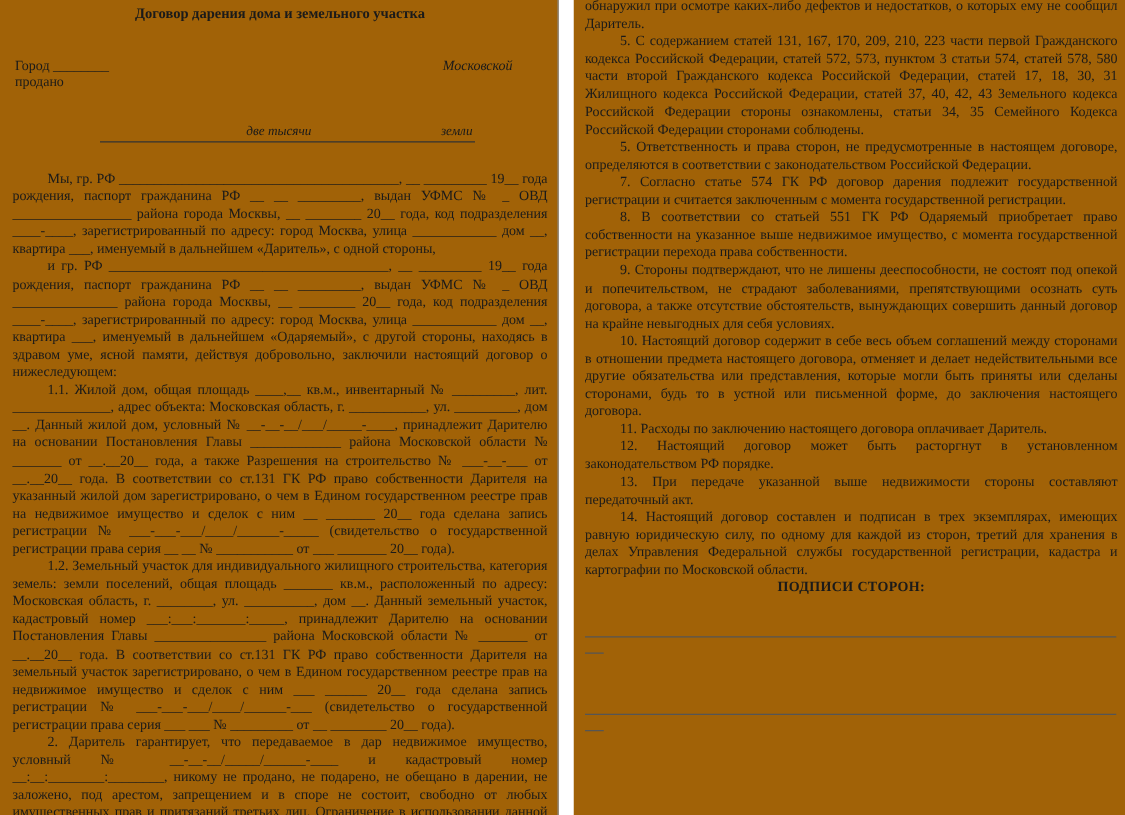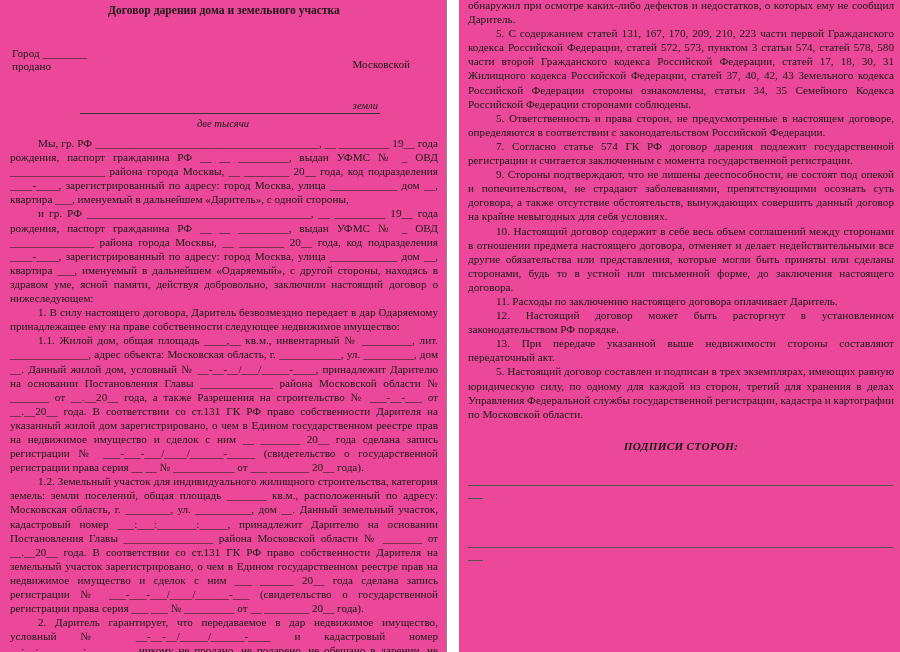--- a/index.html
+++ b/index.html
@@ -1,35 +1,35 @@
 <!DOCTYPE html>
 <html><head>
 <meta charset="utf-8">
 <style>
   html, body { margin:0; padding:0; background:#ffffff; }
   body { width:900px; height:652px; overflow:hidden; position:relative;
          font-family:"Liberation Serif", "DejaVu Serif", serif; color:#1a1a1a; }
-  .page { position:absolute; top:0; height:652px; overflow:hidden; background:#ec4899; }
+  .page { position:absolute; top:0; height:652px; overflow:hidden; background:#a16207; }
   #left-page { left:0; width:446px; border-right:1px solid #8a8a8a; }
   #right-page { left:459px; width:453px; }
   .col { position:absolute; font-size:11.2px; line-height:14.1px; text-align:justify; }
   #left-page .col { left:10px; width:428px; top:0; }
   #right-page .col { left:9px; width:426px; top:-2px; }
   .title { font-weight:bold; text-align:center; font-size:11.6px; margin-top:4px; height:14px; }
   .cityline { position:relative; height:28px; margin-top:28px; }
   .city-left { position:absolute; left:2px; top:0; }
-  .city-right { position:absolute; right:28px; top:11px; }
+  .city-right { position:absolute; right:28px; top:0;font-style:italic; }
   .city-left2 { position:absolute; left:2px; top:13px; }
   .dateline { position:relative; margin:25px 0 0 70px; width:300px; border-bottom:1px solid #333; height:14px; font-style:italic; font-size:10.6px; }
-  .dateline .d1 { position:absolute; left:117px; top:18px; }
+  .dateline .d1 { position:absolute; left:117px; top:0; }
   .dateline .d2 { position:absolute; right:2px; top:0; }
   p { margin:0; }
   .ind { text-indent:28px; }
   .spacer { height:22px; }
-  .sig-title { font-weight:bold; text-align:center; font-size:11.2px; margin-top:18px; letter-spacing:0.3px;font-style:italic; }
+  .sig-title { font-weight:bold; text-align:center; font-size:11.2px; letter-spacing:0.3px; }
   .sig-line { width:425px; border-bottom:1px solid #555; margin-top:32px; height:0; }
   .sig-dash { width:15px; border-bottom:1px solid #555; margin-top:12px; height:0; }
   .sig-line.second { margin-top:48px; }
 </style>
 </head>
 <body>
 
 <div class="page" id="left-page">
   <div class="col">
     <div class="title">Договор дарения дома и земельного участка</div>
@@ -38,39 +38,39 @@
       <span class="city-right">Московской</span>
       <span class="city-left2">продано</span>
     </div>
     <div class="dateline">
       <span class="d1">две тысячи</span>
       <span class="d2">земли</span>
     </div>
     <div class="spacer"></div>
     <p class="ind">Мы, гр. РФ ________________________________________, __ _________ 19__ года рождения, паспорт гражданина РФ __ __ _________, выдан УФМС № _ ОВД _________________ района города Москвы, __ ________ 20__ года, код подразделения ____-____, зарегистрированный по адресу: город Москва, улица ____________ дом __, квартира ___, именуемый в дальнейшем «Даритель», с одной стороны,</p>
     <p class="ind">и гр. РФ ________________________________________, __ _________ 19__ года рождения, паспорт гражданина РФ __ __ _________, выдан УФМС № _ ОВД _______________ района города Москвы, __ ________ 20__ года, код подразделения ____-____, зарегистрированный по адресу: город Москва, улица ____________ дом __, квартира ___, именуемый в дальнейшем «Одаряемый», с другой стороны, находясь в здравом уме, ясной памяти, действуя добровольно, заключили настоящий договор о нижеследующем:</p>
-    <p class="ind">1. В силу настоящего договора, Даритель безвозмездно передает в дар Одаряемому принадлежащее ему на праве собственности следующее недвижимое имущество:</p>
     <p class="ind">1.1. Жилой дом, общая площадь ____,__ кв.м., инвентарный № _________, лит. ______________, адрес объекта: Московская область, г. ___________, ул. _________, дом __. Данный жилой дом, условный № __-__-__/___/_____-____, принадлежит Дарителю на основании Постановления Главы _____________ района Московской области № _______ от __.__20__ года, а также Разрешения на строительство № ___-__-___ от __.__20__ года. В соответствии со ст.131 ГК РФ право собственности Дарителя на указанный жилой дом зарегистрировано, о чем в Едином государственном реестре прав на недвижимое имущество и сделок с ним __ _______ 20__ года сделана запись регистрации № ___-___-___/____/______-_____ (свидетельство о государственной регистрации права серия __ __ № ___________ от ___ _______ 20__ года).</p>
     <p class="ind">1.2. Земельный участок для индивидуального жилищного строительства, категория земель: земли поселений, общая площадь _______ кв.м., расположенный по адресу: Московская область, г. ________, ул. __________, дом __. Данный земельный участок, кадастровый номер ___:___:_______:_____, принадлежит Дарителю на основании Постановления Главы ________________ района Московской области № _______ от __.__20__ года. В соответствии со ст.131 ГК РФ право собственности Дарителя на земельный участок зарегистрировано, о чем в Едином государственном реестре прав на недвижимое имущество и сделок с ним ___ ______ 20__ года сделана запись регистрации № ___-___-___/____/______-___ (свидетельство о государственной регистрации права серия ___ ___ № _________ от __ ________ 20__ года).</p>
     <p class="ind">2. Даритель гарантирует, что передаваемое в дар недвижимое имущество, условный № __-__-__/_____/______-____ и кадастровый номер __:__:________:________, никому не продано, не подарено, не обещано в дарении, не заложено, под арестом, запрещением и в споре не состоит, свободно от любых имущественных прав и притязаний третьих лиц. Ограничение в использовании данной недвижимости – использование в соответствии с разрешенным назначением.</p>
 
   </div>
 </div>
 
 <div class="page" id="right-page">
   <div class="col">
     <p>обнаружил при осмотре каких-либо дефектов и недостатков, о которых ему не сообщил Даритель.</p>
     <p class="ind">5. С содержанием статей 131, 167, 170, 209, 210, 223 части первой Гражданского кодекса Российской Федерации, статей 572, 573, пунктом 3 статьи 574, статей 578, 580 части второй Гражданского кодекса Российской Федерации, статей 17, 18, 30, 31 Жилищного кодекса Российской Федерации, статей 37, 40, 42, 43 Земельного кодекса Российской Федерации стороны ознакомлены, статьи 34, 35 Семейного Кодекса Российской Федерации сторонами соблюдены.</p>
     <p class="ind">5. Ответственность и права сторон, не предусмотренные в настоящем договоре, определяются в соответствии с законодательством Российской Федерации.</p>
     <p class="ind">7. Согласно статье 574 ГК РФ договор дарения подлежит государственной регистрации и считается заключенным с момента государственной регистрации.</p>
+    <p class="ind">8. В соответствии со статьей 551 ГК РФ Одаряемый приобретает право собственности на указанное выше недвижимое имущество, с момента государственной регистрации перехода права собственности.</p>
     <p class="ind">9. Стороны подтверждают, что не лишены дееспособности, не состоят под опекой и попечительством, не страдают заболеваниями, препятствующими осознать суть договора, а также отсутствие обстоятельств, вынуждающих совершить данный договор на крайне невыгодных для себя условиях.</p>
     <p class="ind">10. Настоящий договор содержит в себе весь объем соглашений между сторонами в отношении предмета настоящего договора, отменяет и делает недействительными все другие обязательства или представления, которые могли быть приняты или сделаны сторонами, будь то в устной или письменной форме, до заключения настоящего договора.</p>
     <p class="ind">11. Расходы по заключению настоящего договора оплачивает Даритель.</p>
     <p class="ind">12. Настоящий договор может быть расторгнут в установленном законодательством РФ порядке.</p>
     <p class="ind">13. При передаче указанной выше недвижимости стороны составляют передаточный акт.</p>
-    <p class="ind">5. Настоящий договор составлен и подписан в трех экземплярах, имеющих равную юридическую силу, по одному для каждой из сторон, третий для хранения в делах Управления Федеральной службы государственной регистрации, кадастра и картографии по Московской области.</p>
+    <p class="ind">14. Настоящий договор составлен и подписан в трех экземплярах, имеющих равную юридическую силу, по одному для каждой из сторон, третий для хранения в делах Управления Федеральной службы государственной регистрации, кадастра и картографии по Московской области.</p>
     <div class="sig-title">ПОДПИСИ СТОРОН:</div>
     <div class="sig-line"></div>
     <div class="sig-dash"></div>
     <div class="sig-line second"></div>
     <div class="sig-dash"></div>
   </div>
 </div>
 
 </body></html>

